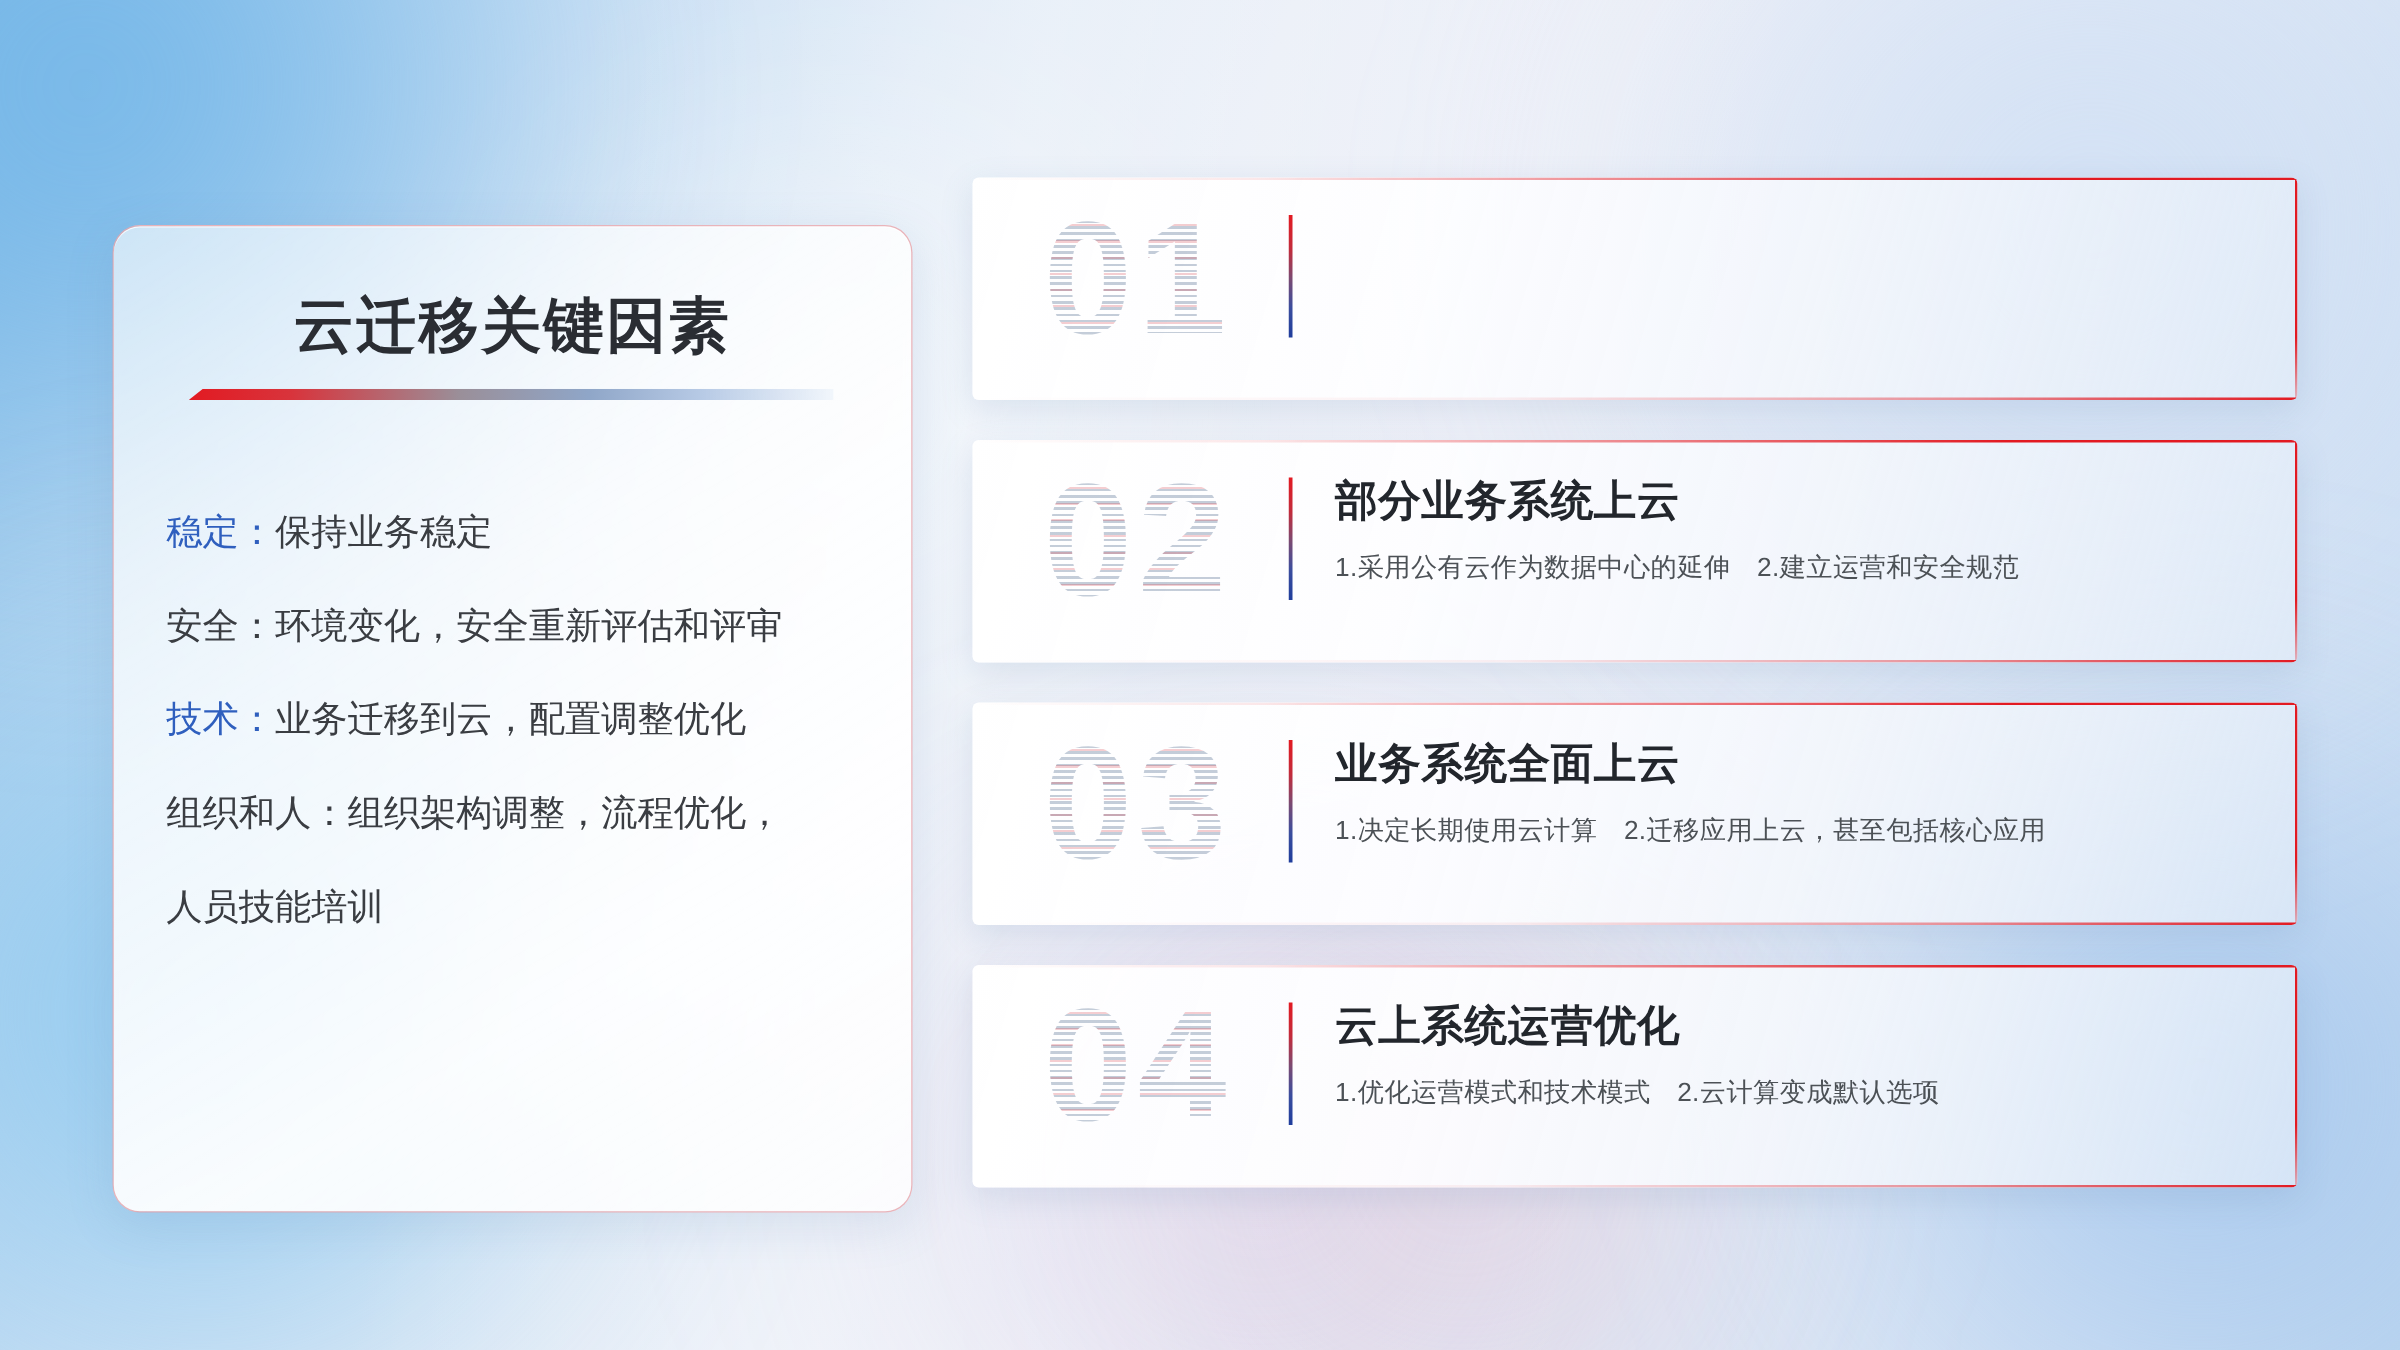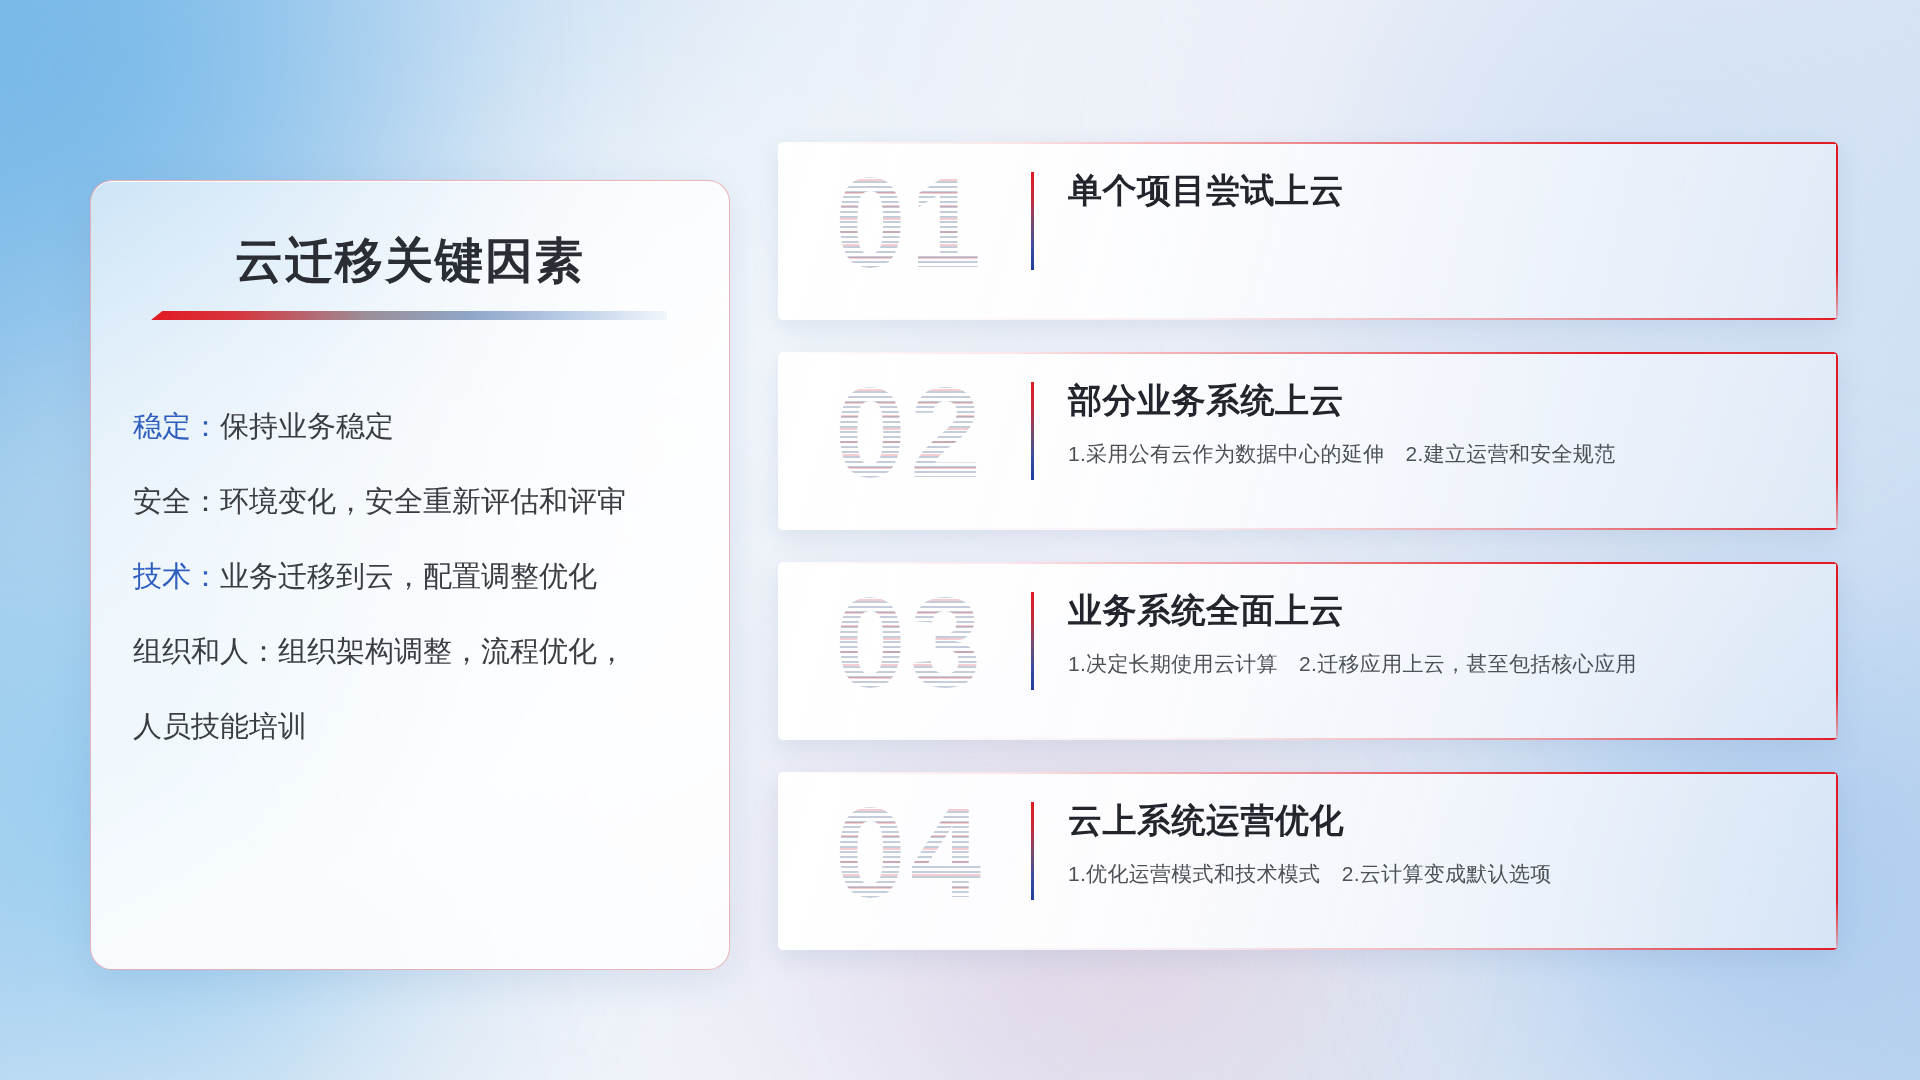--- a/index.html
+++ b/index.html
@@ -178,21 +178,20 @@
     </div>
   </div>
 
   <div class="card" style="top:142px">
     <div class="card-accent-top"></div>
     <div class="card-accent-right"></div>
     <div class="card-accent-bottom"></div>
     <div class="card-num">01</div>
     <div class="card-num-tint">01</div>
     <div class="card-divider"></div>
-    <div class="card-title">单个项目尝试上云</div>
   </div>
 
   <div class="card" style="top:352px">
     <div class="card-accent-top"></div>
     <div class="card-accent-right"></div>
     <div class="card-accent-bottom"></div>
     <div class="card-num">02</div>
     <div class="card-num-tint">02</div>
     <div class="card-divider"></div>
     <div class="card-title">部分业务系统上云</div>

